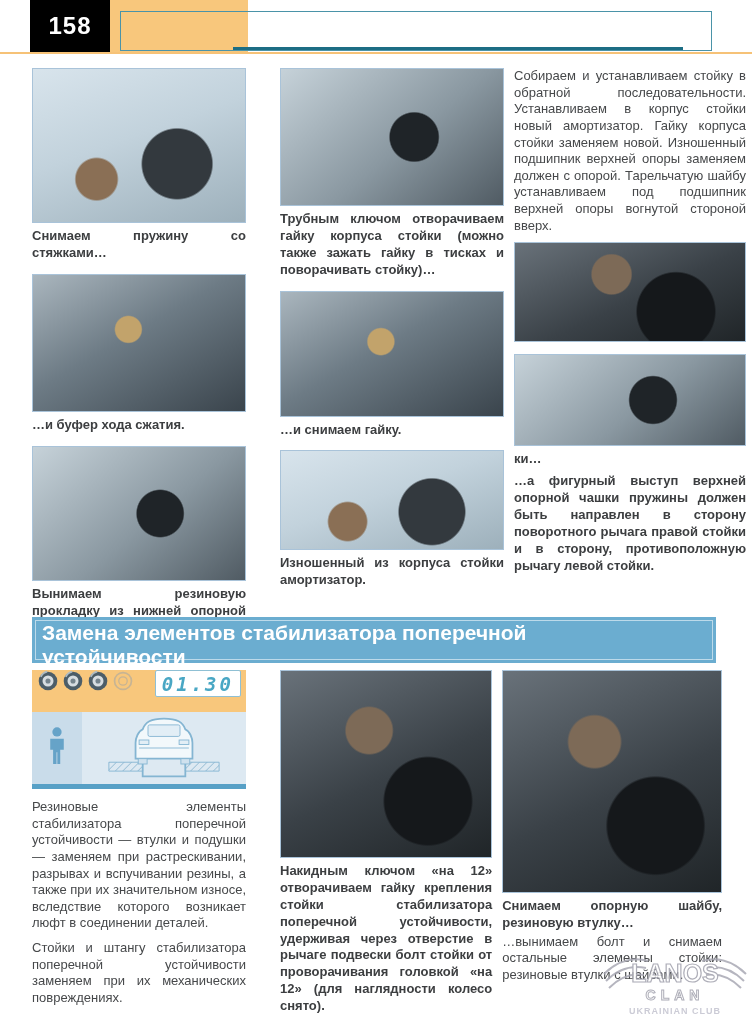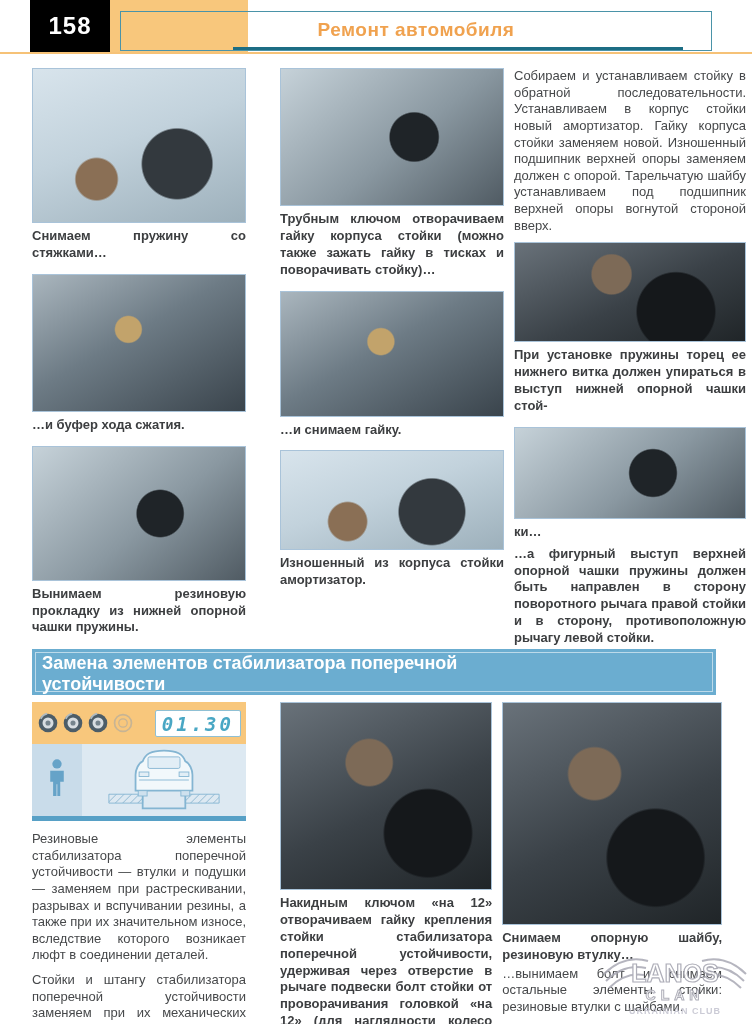--- a/index.html
+++ b/index.html
@@ -53,35 +53,34 @@
     color:#3c3e40;text-align:justify;
   }
   .para{
     font-size:13px;line-height:1.28;color:#46484a;text-align:justify;margin:0 0 8px 0;
   }
 
   
   .section-block{position:absolute;top:617px;left:32px;width:690px;}
   .section-header{
     position:relative;width:684px;height:46px;background:#6badd0;box-sizing:border-box;
-    color:#ffffff;font-weight:bold;font-size:18px;line-height:1.15;
+    color:#ffffff;font-weight:bold;font-size:21px;line-height:1.15;
     padding:4px 0 0 10px;
-    margin-top:32px;
   }
   .section-header .sh-text{display:block;width:520px;}
   .section-header::after{
     content:'';position:absolute;top:3px;left:3px;right:3px;bottom:3px;
     border:1px solid rgba(255,255,255,.55);pointer-events:none;
   }
   .bcols{display:flex;gap:10px;margin-top:7px;}
 
   
   .icon-box{width:214px;box-sizing:border-box;}
   .wheels-strip{
-    background:#f8c77c;height:42px;display:flex;align-items:center;
+    background:#f8c77c;height:42px;display:flex;align-items:flex-start;
     padding:0 5px;gap:3px;box-sizing:border-box;
   }
   .lcd{
     margin-left:auto;background:#ffffff;border:1px solid #8fc0d4;border-radius:2px;
     color:#49a7c4;font-family:"DejaVu Sans Mono", monospace;font-style:italic;
     font-weight:bold;font-size:19px;letter-spacing:3px;padding:2px 6px 1px 6px;
   }
   .conditions{display:flex;height:72px;}
   .person-cell{width:50px;background:#c9dcea;display:flex;align-items:center;justify-content:center;}
   .car-cell{flex:1;background:#dde9f2;display:flex;align-items:center;justify-content:center;}
@@ -91,21 +90,20 @@
   
   .watermark{position:absolute;right:2px;bottom:2px;opacity:.85;}
 </style>
 </head>
 <body>
 
 <div class="hdr">
   <div class="pagenum">158</div>
   <div class="orangeblock"></div>
   <div class="titleframe">
-    <div class="ttl">Ремонт автомобиля</div>
     <div class="ttl-underline"></div>
   </div>
 </div>
 <div class="hdr-rule"></div>
 
 <div class="cols">
 
   <div class="col1">
     <figure>
       <div class="ph ph-a" style="height:155px"></div>
@@ -133,21 +131,20 @@
     <figure>
       <div class="ph ph-a" style="height:100px"></div>
       <div class="cap">Изношенный из корпуса стойки амортизатор.</div>
     </figure>
   </div>
 
   <div class="col3">
     <p class="para">Собираем и устанавливаем стойку в обратной последовательности. Устанавливаем в корпус стойки новый амортизатор. Гайку корпуса стойки заменяем новой. Изношенный подшипник верхней опоры заменяем должен с опорой. Тарельчатую шайбу устанавливаем под подшипник верхней опоры вогнутой стороной вверх.</p>
     <figure>
       <div class="ph ph-dark" style="height:100px"></div>
-      <div class="cap">При установке пружины торец ее нижнего витка должен упираться в выступ нижней опорной чашки стой-</div>
     </figure>
     <figure>
       <div class="ph ph-c" style="height:92px"></div>
       <div class="cap">ки…</div>
       <div class="cap">…а фигурный выступ верхней опорной чашки пружины должен быть направлен в сторону поворотного рычага правой стойки и в сторону, противоположную рычагу левой стойки.</div>
     </figure>
   </div>
 </div>
 
 <div class="section-block">

